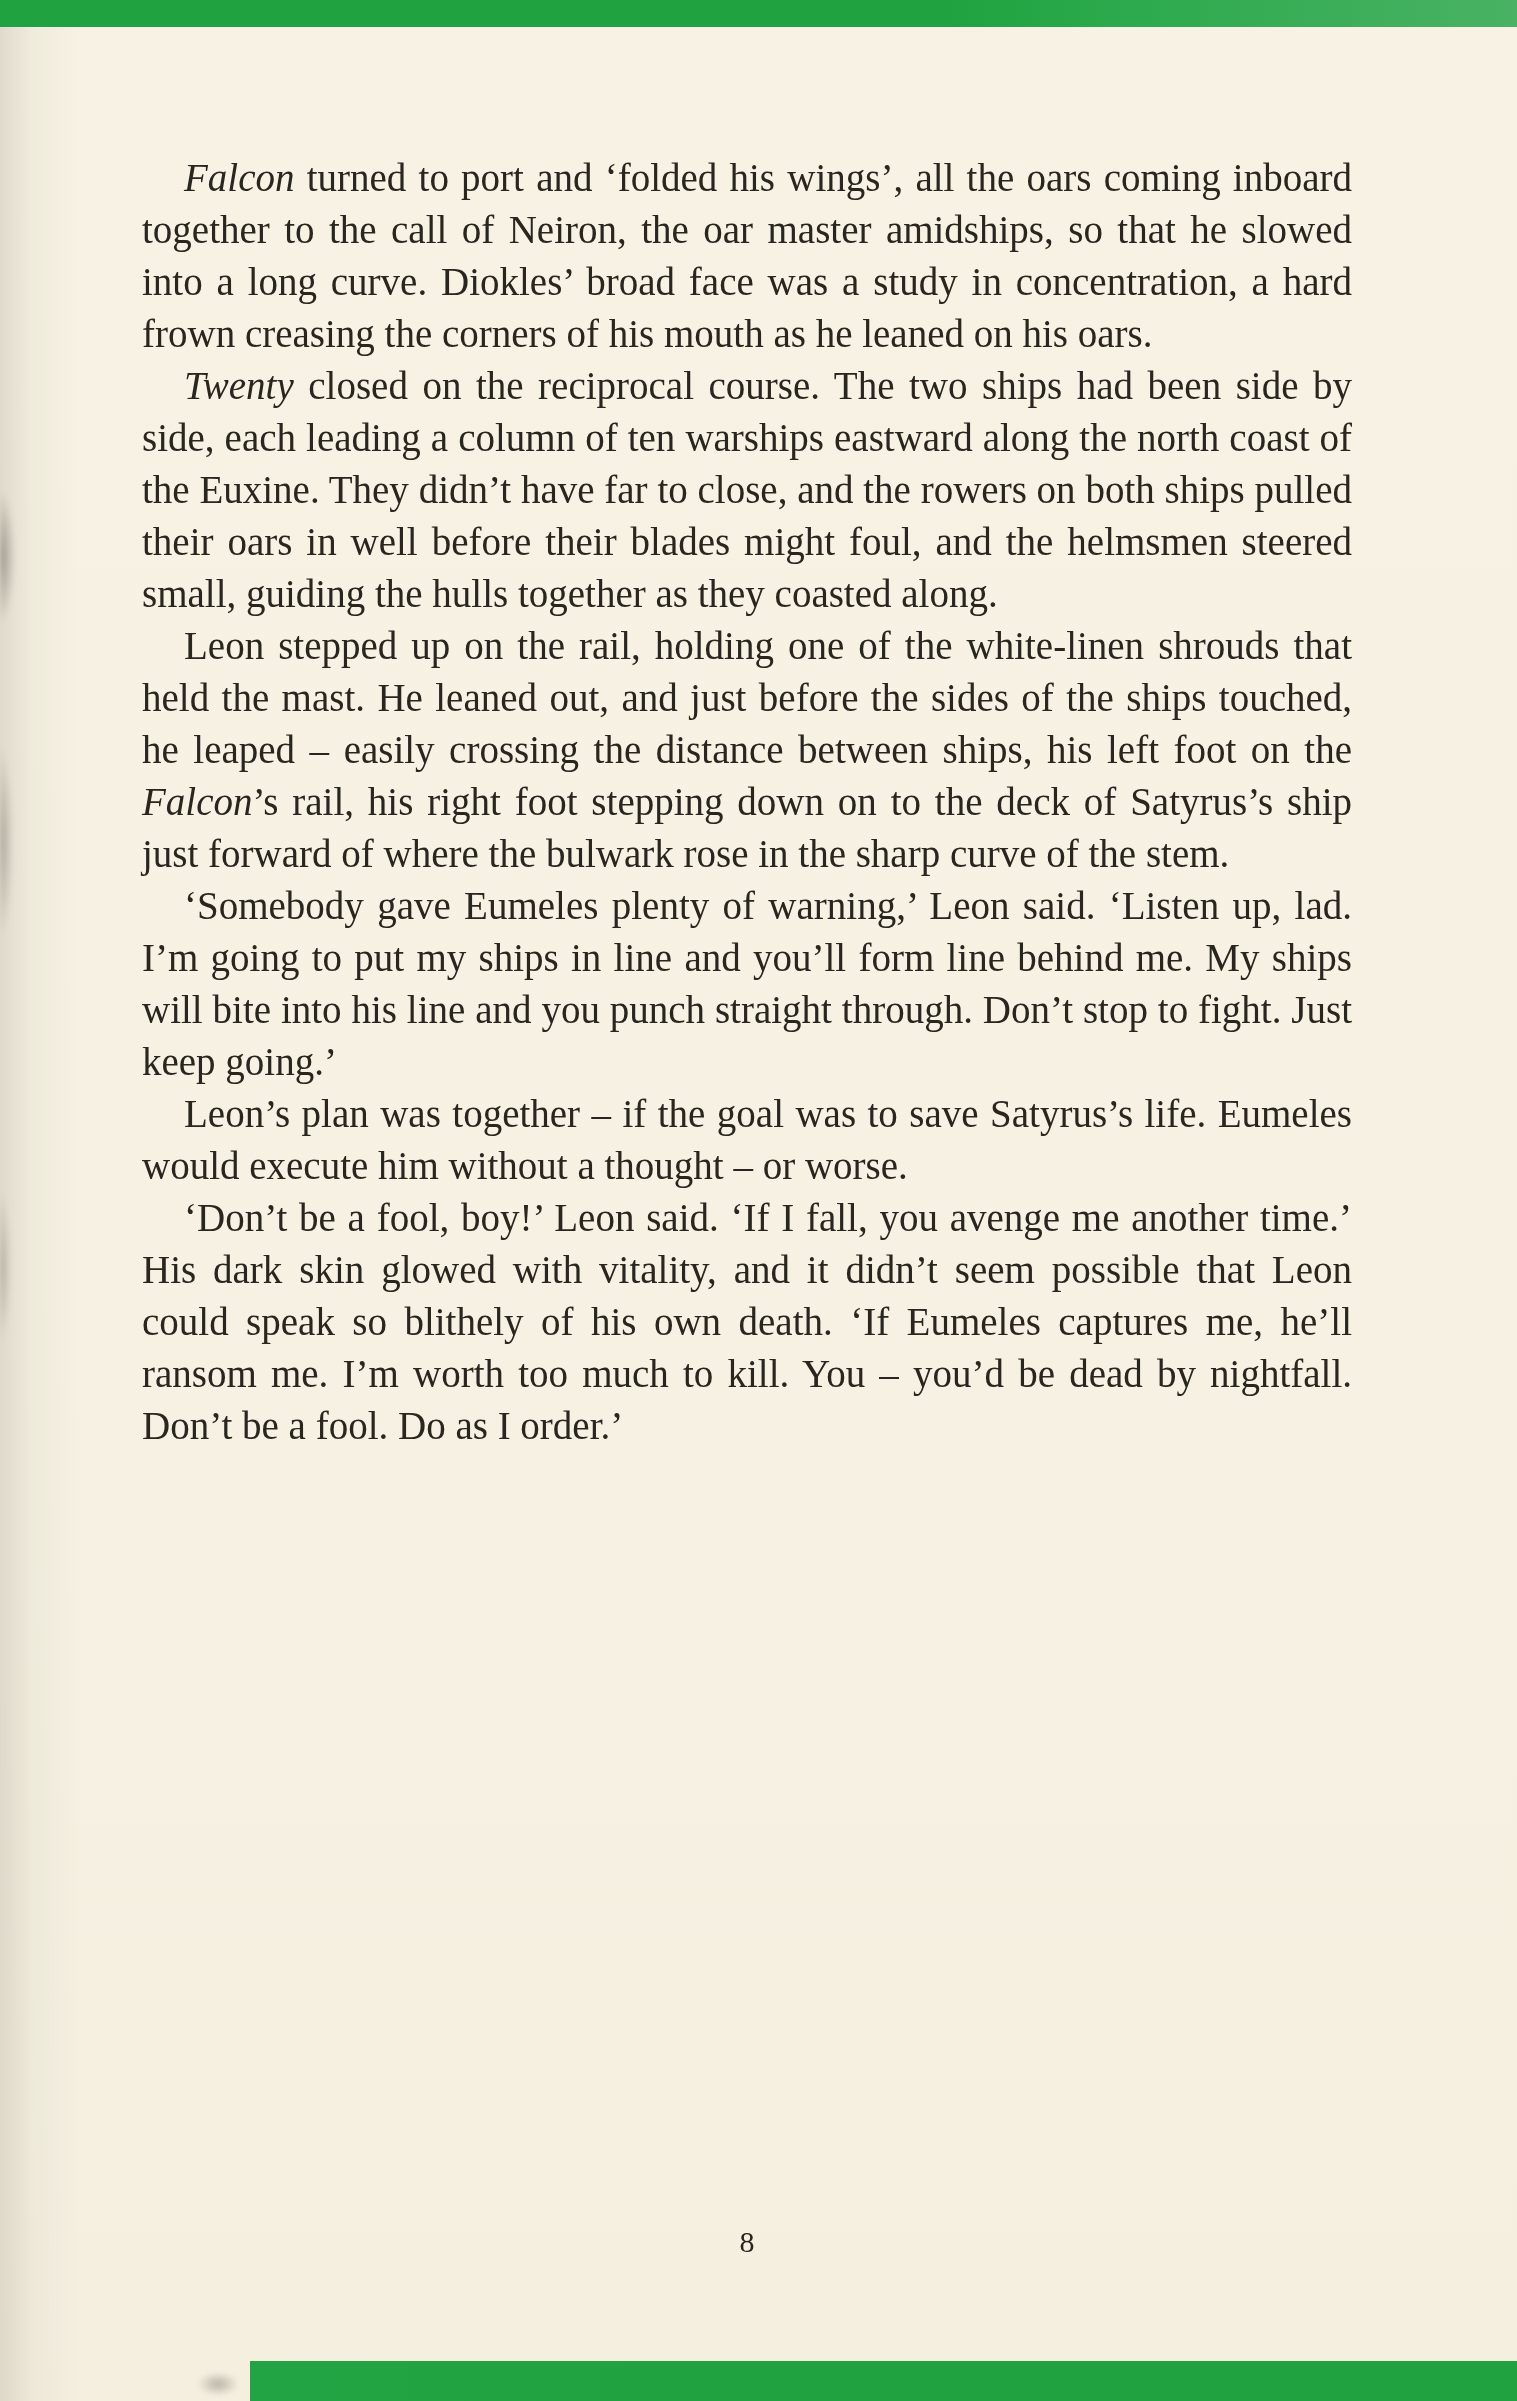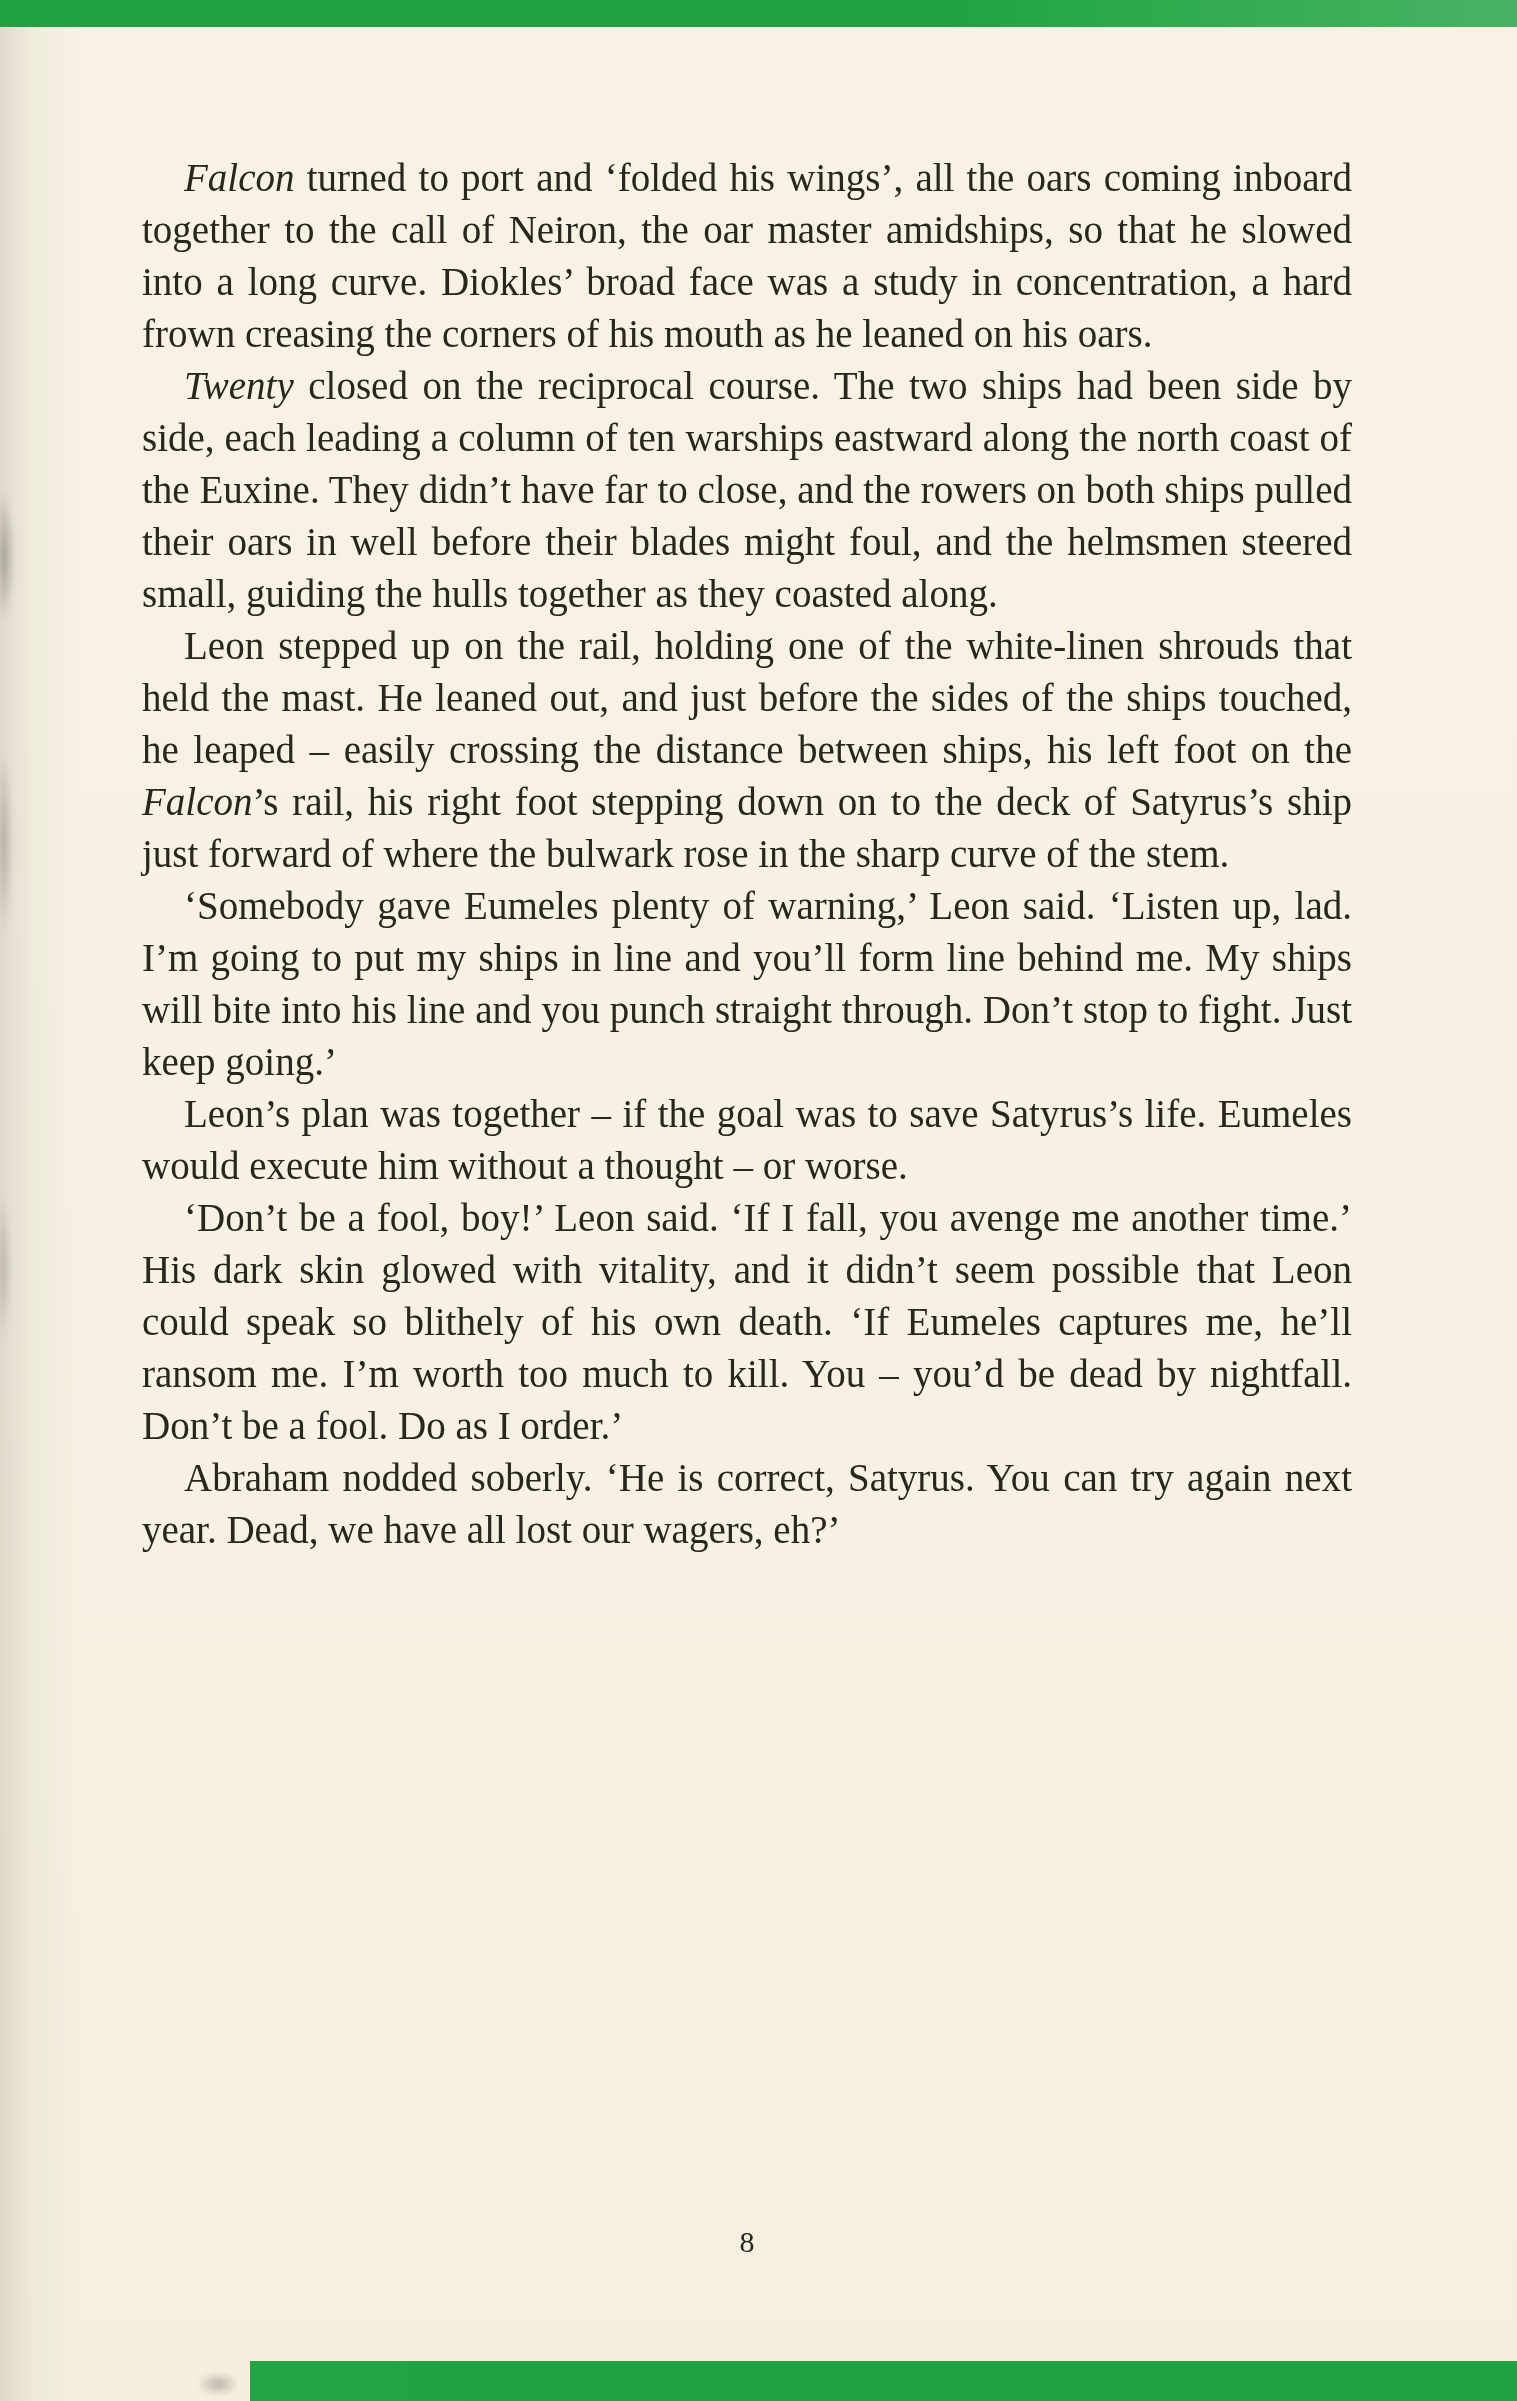--- a/index.html
+++ b/index.html
@@ -98,17 +98,16 @@
 <div class="scan-artifact artifact-3"></div>
 <div class="scan-artifact artifact-4"></div>
 
 <div class="text-block">
     <p><i>Falcon</i><span> turned to port and ‘folded his wings’, all the oars coming inboard together to the call of Neiron, the oar master amidships, so that he slowed into a long curve. Diokles’ broad face was a study in concentration, a hard frown creasing the corners of his mouth as he leaned on his oars.</span></p>
     <p><i>Twenty</i><span> closed on the reciprocal course. The two ships had been side by side, each leading a column of ten warships eastward along the north coast of the Euxine. They didn’t have far to close, and the rowers on both ships pulled their oars in well before their blades might foul, and the helmsmen steered small, guiding the hulls together as they coasted along.</span></p>
     <p><span>Leon stepped up on the rail, holding one of the white-linen shrouds that held the mast. He leaned out, and just before the sides of the ships touched, he leaped – easily crossing the distance between ships, his left foot on the </span><i>Falcon</i><span>’s rail, his right foot stepping down on to the deck of Satyrus’s ship just forward of where the bulwark rose in the sharp curve of the stem.</span></p>
     <p><span>‘Somebody gave Eumeles plenty of warning,’ Leon said. ‘Listen up, lad. I’m going to put my ships in line and you’ll form line behind me. My ships will bite into his line and you punch straight through. Don’t stop to fight. Just keep going.’</span></p>
     <p><span>Leon’s plan was together – if the goal was to save Satyrus’s life. Eumeles would execute him without a thought – or worse.</span></p>
     <p><span>‘Don’t be a fool, boy!’ Leon said. ‘If I fall, you avenge me another time.’ His dark skin glowed with vitality, and it didn’t seem possible that Leon could speak so blithely of his own death. ‘If Eumeles captures me, he’ll ransom me. I’m worth too much to kill. You – you’d be dead by nightfall. Don’t be a fool. Do as I order.’</span></p>
-    <p><span>Abraham nodded soberly. ‘He is correct, Satyrus. You can try again next year. Dead, we have all lost our wagers, eh?’</span></p>
   </div>
 
 <div class="page-number">8</div>
 
 
 </body></html>

